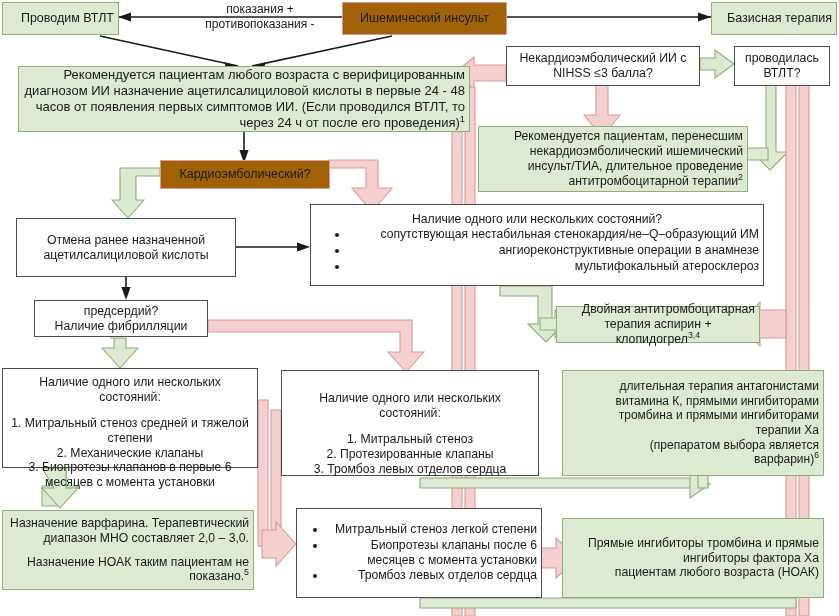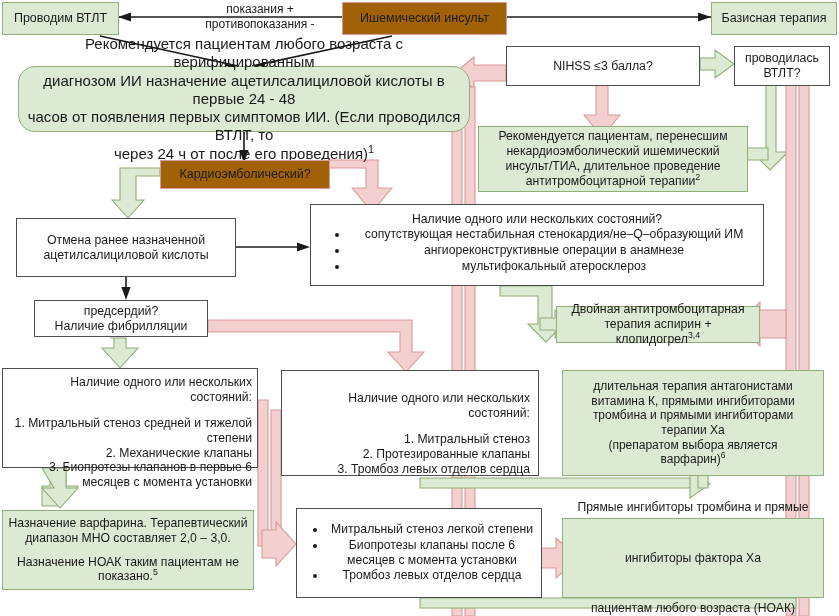--- a/index.html
+++ b/index.html
@@ -22,34 +22,35 @@
     justify-content:center;
     text-align:center;
     color:#1a1a1a;
     line-height:1.22;
     padding:2px 4px;
     z-index:3;
   }
   .green{
     background:#dce9d3;
     border:1px solid #8fae79;
+    align-items:flex-end;
   }
   .pink{
     background:#a16207;
     border:1px solid #d99a9a;
   }
   .white{
     background:#ffffff;
     border:1px solid #4d4d4d;
   }
-  .left{text-align:right;}
+  .left{text-align:center;}
   .node ul{
     margin:0;
     padding:0 0 0 34px;
-    text-align:center;
+    text-align:right;
     list-style:disc;
   }
   .node ul li{margin:0 0 1px 0;}
   sup{font-size:0.72em;vertical-align:super;line-height:0;}
   svg.wires{
     position:absolute;
     left:0;top:0;
     width:839px;height:616px;
     z-index:1;
     pointer-events:none;
@@ -190,32 +191,33 @@
 
   <div class="node green" style="left:711px;top:2px;width:126px;height:33px;font-size:12.5px;">
     <span>Базисная терапия</span>
   </div>
 
   <div class="node" style="left:170px;top:2px;width:180px;height:30px;font-size:12px;border:none;background:none;">
     <span>показания +</span>
     <span>противопоказания -</span>
   </div>
 
-  <div class="node green" style="left:18px;top:66px;width:452px;height:66px;font-size:15px;border-radius:17px;">
+  <div class="node green" style="left:18px;top:66px;width:452px;height:66px;font-size:13px;">
     <span>Рекомендуется пациентам любого возраста с верифицированным</span>
     <span>диагнозом ИИ назначение ацетилсалициловой кислоты в первые 24 - 48</span>
     <span>часов от появления первых симптомов ИИ. (Если проводился ВТЛТ, то</span>
     <span><span>через 24 ч от после его проведения)</span><sup>1</sup></span>
   </div>
 
   <div class="node pink" style="left:160px;top:160px;width:170px;height:29px;font-size:12.5px;">
     <span>Кардиоэмболический?</span>
   </div>
 
   <div class="node white" style="left:506px;top:46px;width:194px;height:40px;font-size:12.3px;">
+    <span>Некардиоэмболический ИИ с</span>
     <span>NIHSS ≤3 балла?</span>
   </div>
 
   <div class="node white" style="left:734px;top:46px;width:96px;height:40px;font-size:12.3px;">
     <span>проводилась</span>
     <span>ВТЛТ?</span>
   </div>
 
   <div class="node green" style="left:478px;top:126px;width:270px;height:66px;font-size:12.2px;">
     <span>Рекомендуется пациентам, перенесшим</span>
@@ -283,19 +285,19 @@
   </div>
 
   <div class="node white" style="left:296px;top:508px;width:246px;height:90px;font-size:12.2px;">
     <ul style="padding-left:26px;">
       <li>Митральный стеноз легкой степени</li>
       <li>Биопротезы клапаны после 6 месяцев с момента установки</li>
       <li>Тромбоз левых отделов сердца</li>
     </ul>
   </div>
 
-  <div class="node green" style="left:562px;top:518px;width:262px;height:80px;font-size:12.2px;gap:36px;">
+  <div class="node green" style="left:562px;top:518px;width:262px;height:80px;font-size:12.2px;">
     <span>Прямые ингибиторы тромбина и прямые</span>
     <span>ингибиторы фактора Ха</span>
     <span>пациентам любого возраста (НОАК)</span>
   </div>
 
 </div>
 
 </body></html>

